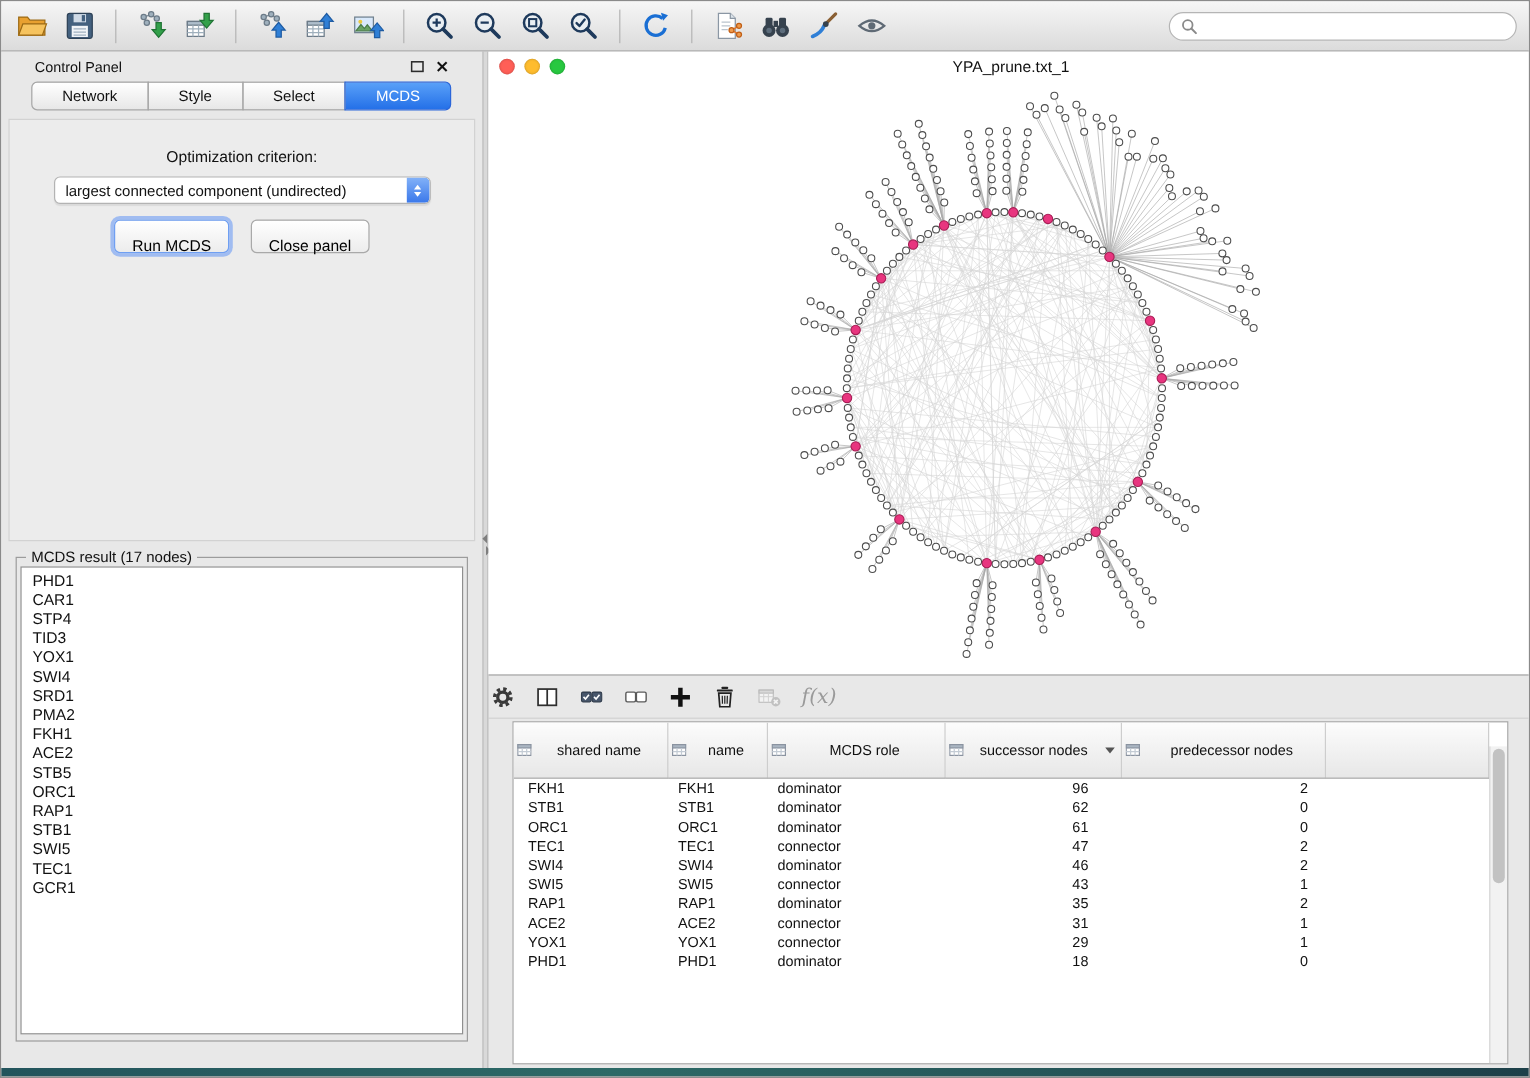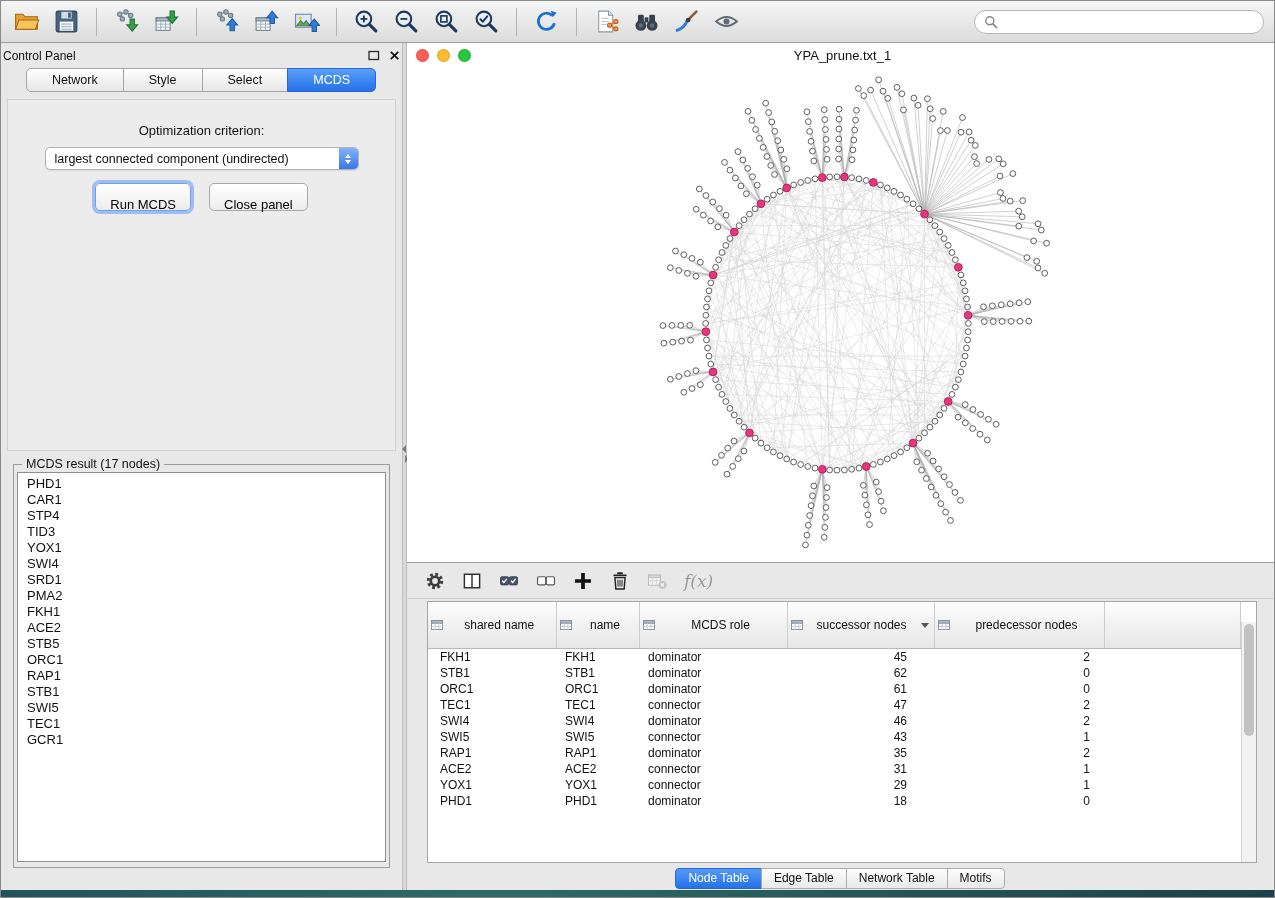--- a/index.html
+++ b/index.html
@@ -8,21 +8,21 @@
   
   .toolbar{flex:0 0 42px;display:flex;align-items:center;background:linear-gradient(#f6f6f6,#dbdbdb);border-bottom:1px solid #9e9e9e;padding:0 10px}
   .tb-icons{display:flex;align-items:center;gap:9px;flex:1}
   .tb-btn{background:none;border:none;padding:2px;cursor:pointer;display:flex;align-items:center}
   .tb-sep{width:1px;height:28px;background:#b3b3b3;margin:0 5px}
   .search-box{display:flex;align-items:center;width:290px;height:24px;background:#fff;border:1px solid #b5b5b5;border-radius:12px;padding:0 9px;gap:5px}
   .search-input{border:none;outline:none;flex:1;font-size:12px;background:transparent;font-family:inherit}
   
   .main{flex:1;display:flex;min-height:0}
   .control-panel{flex:0 0 401px;width:401px;display:flex;flex-direction:column;background:#e8e8e8;min-width:0}
-  .panel-header{height:25px;display:flex;align-items:center;padding:0 2px}
+  .panel-header{height:25px;display:flex;align-items:center;padding:0 28px}
   .panel-title{font-size:12px;flex:1}
   .panel-btns{display:flex;gap:9px;align-items:center}
   .win-btn{background:none;border:none;display:flex;padding:0;cursor:pointer}
   .cp-tabs{display:flex;justify-content:center}
   .cp-tab{font-size:12.5px;padding:4px 25px;background:linear-gradient(#fff,#e7e7e7);border:1px solid #a6a6a6;margin-left:-1px;cursor:pointer}
   .cp-tab:first-child{border-radius:5px 0 0 5px}
   .cp-tab:last-child{border-radius:0 5px 5px 0}
   .cp-tab.sel{background:linear-gradient(#59a0f8,#2470e8);border-color:#2b66d9;color:#fff}
   .cp-content{flex:0 0 352px;margin:7px 6px 0;background:#ececec;border:1px solid #d2d2d2}
   .opt-label{margin-top:23px;text-align:center;font-size:13px}
@@ -44,21 +44,21 @@
   .spl-right{position:absolute;left:1.5px;top:412px;width:0;height:0;border-top:4px solid transparent;border-bottom:4px solid transparent;border-left:4px solid #7e7e7e}
   
   .right{flex:1;display:flex;flex-direction:column;min-width:0}
   .network{flex:0 0 520px;position:relative;background:#fff;border-bottom:1px solid #9c9c9c}
   .traffic{position:absolute;top:6px;left:9px;display:flex;gap:8px;z-index:2}
   .tl-dot{width:13px;height:13px;border-radius:50%;display:inline-block;box-shadow:inset 0 0 2px rgba(0,0,0,.3);cursor:pointer}
   .net-title{position:absolute;top:5px;left:4px;right:0;text-align:center;font-size:13px;z-index:1}
   .net-svg{position:absolute;inset:0;width:100%;height:100%}
   
   .table-panel{flex:1;display:flex;flex-direction:column;background:#e8e8e8;min-height:0}
-  .tt-bar{flex:0 0 36px;display:flex;align-items:center;gap:13px;padding-left:16px;border-bottom:1px solid #d2d2d2;background:#e8e8e8}
+  .tt-bar{flex:0 0 36px;display:flex;align-items:center;gap:13px;border-bottom:1px solid #d2d2d2;background:#e8e8e8}
   .tt-btn{background:none;border:none;display:flex;padding:1px;cursor:pointer}
   .tt-btn.dim{opacity:.5}
   .fx{font-family:"DejaVu Serif","Liberation Serif",serif;font-style:italic;font-size:17px;color:#9a9a9a;margin-left:2px;cursor:default}
   .table-area{flex:1;padding:2px 17px 3px 20px;min-height:0}
   .table-wrap{height:100%;background:#fff;border:1px solid #a5a5a5;position:relative;overflow:hidden}
   table.grid{border-collapse:collapse;table-layout:fixed;width:calc(100% - 15px)}
   .grid th{height:20px;background:linear-gradient(#fcfcfc,#e7e7e7);border-right:1px solid #cdcdcd;border-bottom:1px solid #b9b9b9;font-weight:normal;font-size:12px;padding:16px 3px;cursor:pointer}
   .grid th:nth-child(1){width:128px}.grid th:nth-child(2){width:83px}.grid th:nth-child(3){width:148px}
   .grid th:nth-child(4){width:147px}.grid th:nth-child(5){width:170px}
   .thd{display:flex;align-items:center;gap:3px}
@@ -1223,21 +1223,21 @@
                       </div>
                     </th>
                     <th></th>
                   </tr>
                 </thead>
               <tbody id="tbody">
                   <tr>
                     <td class="c0">FKH1</td>
                     <td class="c1">FKH1</td>
                     <td class="c2">dominator</td>
-                    <td class="c3">45</td>
+                    <td class="c3">96</td>
                     <td class="c4">2</td>
                     <td></td>
                   </tr>
                   <tr>
                     <td class="c0">STB1</td>
                     <td class="c1">STB1</td>
                     <td class="c2">dominator</td>
                     <td class="c3">62</td>
                     <td class="c4">0</td>
                     <td></td>
@@ -1306,24 +1306,18 @@
                     <td class="c4">0</td>
                     <td></td>
                   </tr>
                 </tbody>
             </table>
             <div class="vscroll">
                 <div class="thumb"></div>
               </div>
           </div>
         </div>
-        <div class="bottom-tabs" id="bottom-tabs">
-            <div class="b-tab sel">Node Table</div>
-            <div class="b-tab">Edge Table</div>
-            <div class="b-tab">Network Table</div>
-            <div class="b-tab">Motifs</div>
-          </div>
       </div>
     </section>
   </div>
 
   <div class="desktop-strip"></div>
 </div>
 
 </body></html>

